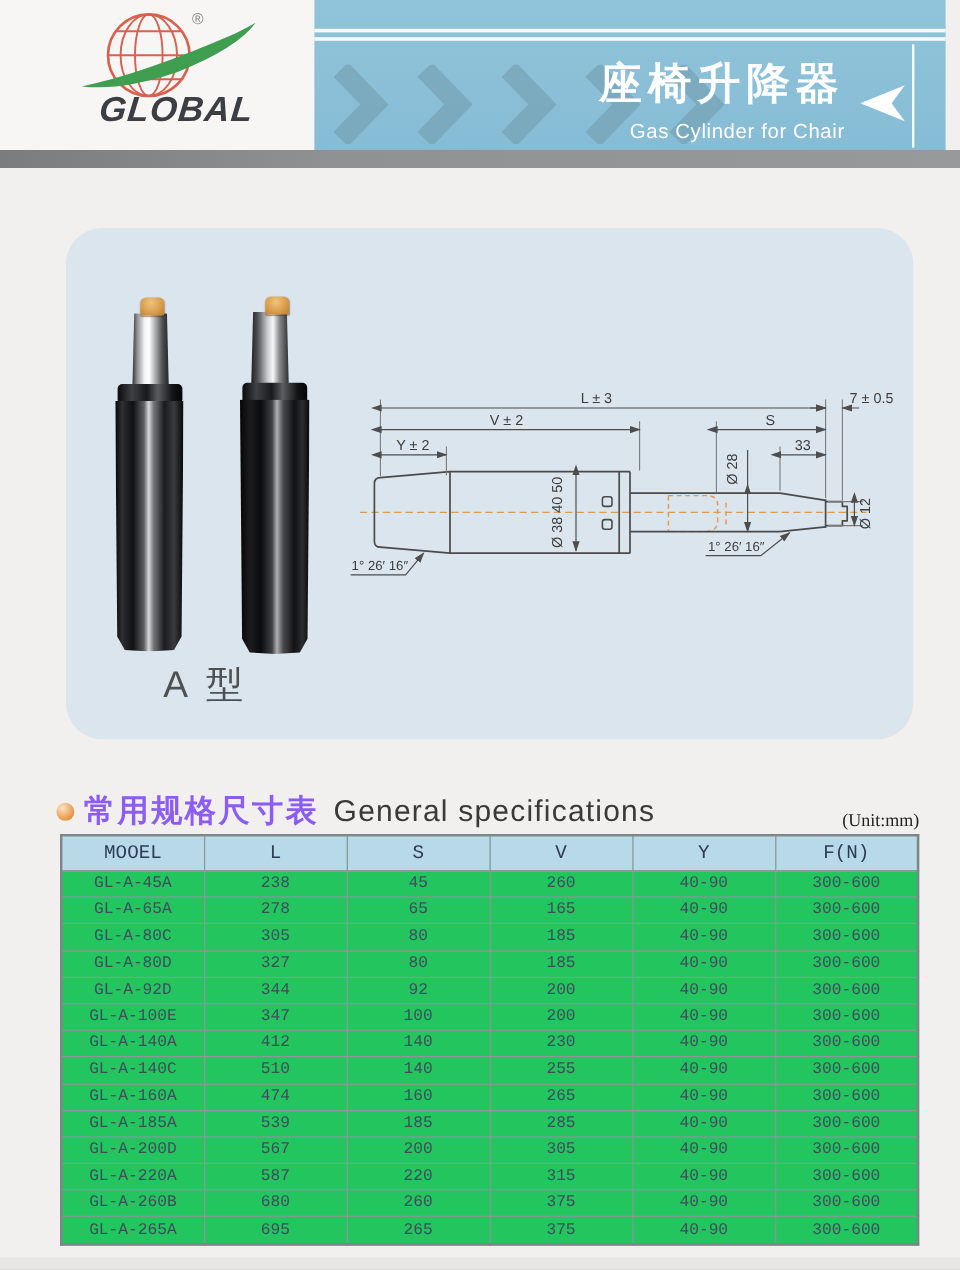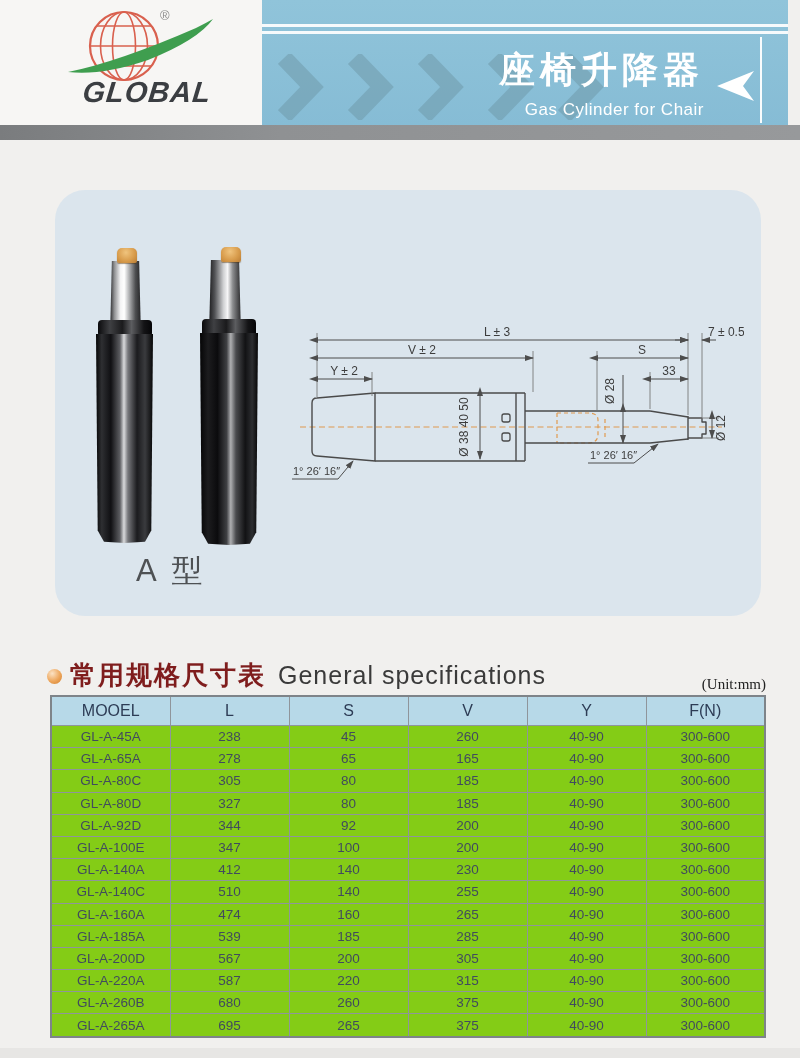--- a/index.html
+++ b/index.html
@@ -45,28 +45,28 @@
 
   
   .drawing{position:absolute;left:292px;top:313px;}
   .drawing text{font-family:"Liberation Sans",sans-serif;font-size:12px;fill:#3d3d3d;}
 
   
   .spec-titlebar{position:absolute;left:46px;top:658px;width:720px;height:34px;}
   .bullet{position:absolute;left:1px;top:11px;width:15px;height:15px;border-radius:50%;
       background:radial-gradient(circle at 35% 30%,#fbe2c4 0%,#eda55a 55%,#d07e2c 100%);}
   .spec-title{position:absolute;left:24px;top:0;white-space:nowrap;}
-  .spec-title .cn{font-size:26px;font-weight:700;color:#7f1d1d;letter-spacing:2px;}
+  .spec-title .cn{font-size:26px;font-weight:700;color:#8b5cf6;letter-spacing:2px;}
   .spec-title .en{font-size:25px;font-weight:500;color:#3a3a3a;margin-left:12px;letter-spacing:1px;}
   .unit-note{position:absolute;right:0;top:18px;font-family:"Liberation Serif",serif;
       font-size:15px;color:#222;}
 
   .spec-table-wrap{position:absolute;left:50px;top:695px;width:716px;height:343px;}
   table.specs{width:100%;height:100%;border-collapse:collapse;table-layout:fixed;
-      background:#84cc16;font-family:Liberation Sans, sans-serif;}
+      background:#22c55e;font-family:Liberation Mono, monospace;}
   table.specs th,table.specs td{border:1px solid #8f959b;text-align:center;vertical-align:middle;padding:0;}
   table.specs th{background:#b7d9e8;font-size:16px;font-weight:400;color:#2d3c55;height:28px;}
   table.specs td{font-size:13.5px;color:#414b5e;}
   table.specs{border:2px solid #7e8489;}
 
   .bottom-shade{position:absolute;left:0;bottom:0;width:800px;height:10px;background:rgba(60,60,58,0.05);}
 </style>
 </head>
 <body>
 

